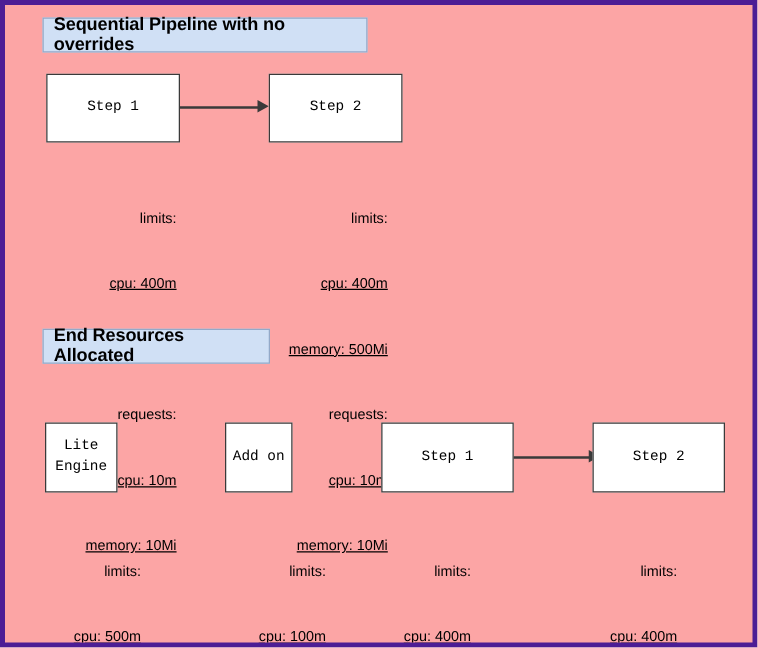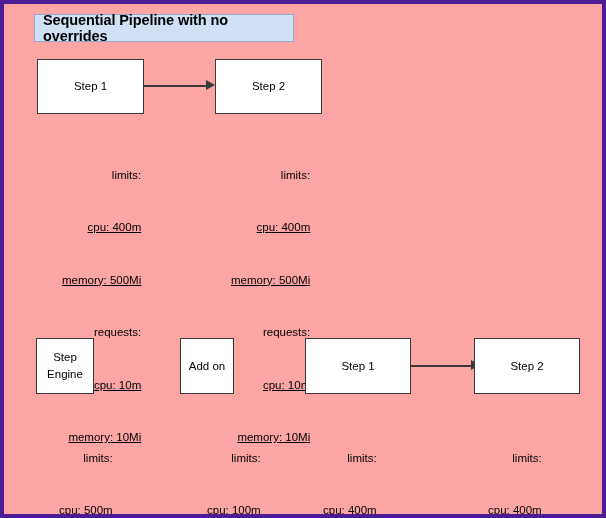--- a/index.html
+++ b/index.html
@@ -37,20 +37,21 @@
     background: #ffffff;
     border: 1.6px solid #3a3a3a;
     box-sizing: border-box;
     display: flex;
     align-items: center;
     justify-content: center;
     text-align: center;
     font-size: 11.5px;
     color: #000000;
     line-height: 1.45;
+    font-family: Liberation Mono, monospace;
   }
   .arrow-line {
     position: absolute;
     height: 1.6px;
     background: #3a3a3a;
   }
   .arrow-head {
     position: absolute;
     width: 0;
     height: 0;
@@ -96,22 +97,23 @@
 
   <div class="res-block" style="left:210px; top:128px;">
     <div class="res-line">limits:</div>
     <div class="res-line indent">cpu: 400m</div>
     <div class="res-line indent">memory: 500Mi</div>
     <div class="res-line">requests:</div>
     <div class="res-line indent">cpu: 10m</div>
     <div class="res-line indent">memory: 10Mi</div>
   </div>
 
+  <div class="section-header" style="left:30px; top:259px; width:182px; height:28px;">End Resources Allocated</div>
 
-  <div class="node" style="left:32px; top:334px; width:58px; height:56px; white-space:pre-line;">Step
+  <div class="node" style="left:32px; top:334px; width:58px; height:56px; white-space:pre-line;">Lite
 Engine</div>
 
   <div class="node" style="left:176px; top:334px; width:54px; height:56px;">Add on</div>
 
   <div class="node" style="left:301px; top:334px; width:106px; height:56px;">Step 1</div>
 
   <div class="arrow-line" style="left:407px; top:361px; width:62px;"></div>
   <div class="arrow-head" style="left:467px; top:356px;"></div>
 
   <div class="node" style="left:470px; top:334px; width:106px; height:56px;">Step 2</div>

